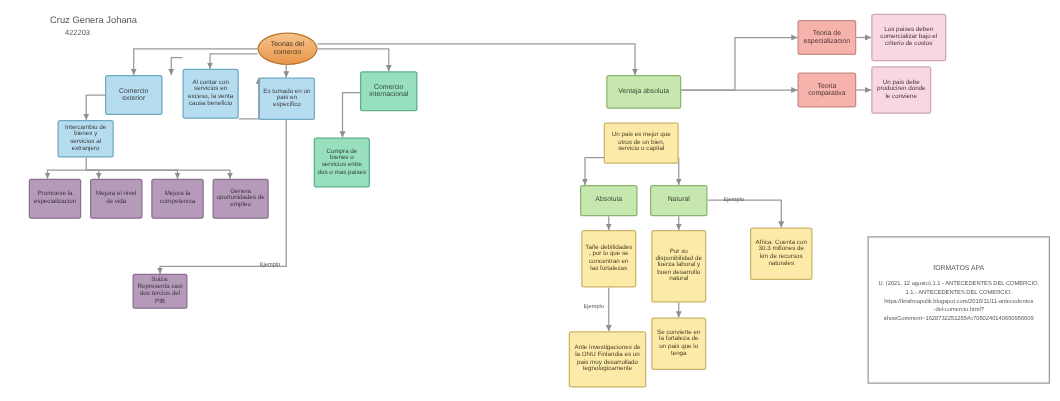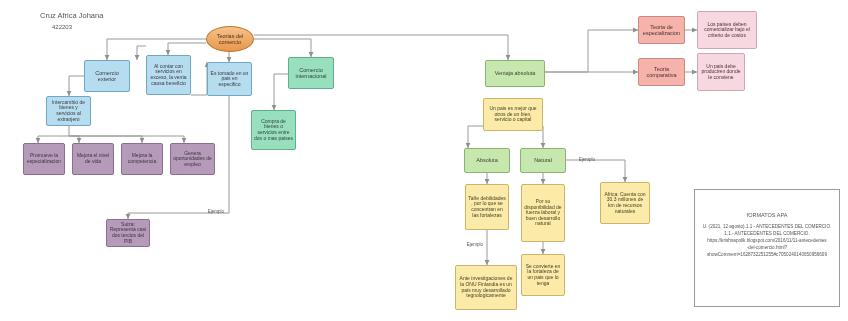--- a/index.html
+++ b/index.html
@@ -28,21 +28,21 @@
   .legend .lg-title{text-align:center;color:#555;}
   .legend .lg-line{text-align:center;color:#555;line-height:1.5;word-break:break-all;}
   .hdr-name{position:absolute;color:#555;}
   .hdr-id{position:absolute;color:#555;}
 </style>
 </head>
 <body>
 
 <div id="canvas">
 
-  <div class="hdr-name" style="left:40px;top:11px;font-size:7.5px;">Cruz Africa Johana</div>
+  <div class="hdr-name" style="left:40px;top:11px;font-size:7.5px;">Cruz Genera Johana</div>
   <div class="hdr-id" style="left:52px;top:24px;font-size:6px;">422203</div>
 
   <svg class="wires" viewBox="0 0 848 321" xmlns="http://www.w3.org/2000/svg">
     <defs>
       <marker id="ar" markerWidth="6" markerHeight="6" refX="5" refY="3" orient="auto" markerUnits="userSpaceOnUse">
         <path d="M0,0.6 L5,3 L0,5.4 z" fill="#8f8f8f"></path>
       </marker>
     </defs>
     <g stroke="#9a9a9a" stroke-width="1" fill="none" marker-end="url(#ar)">
 

